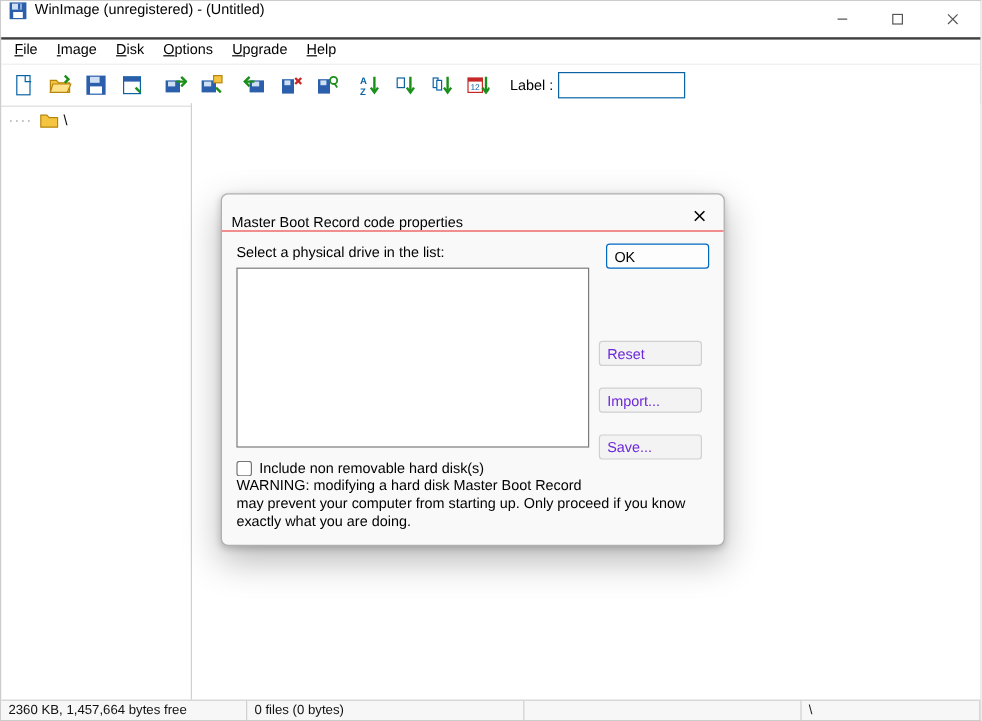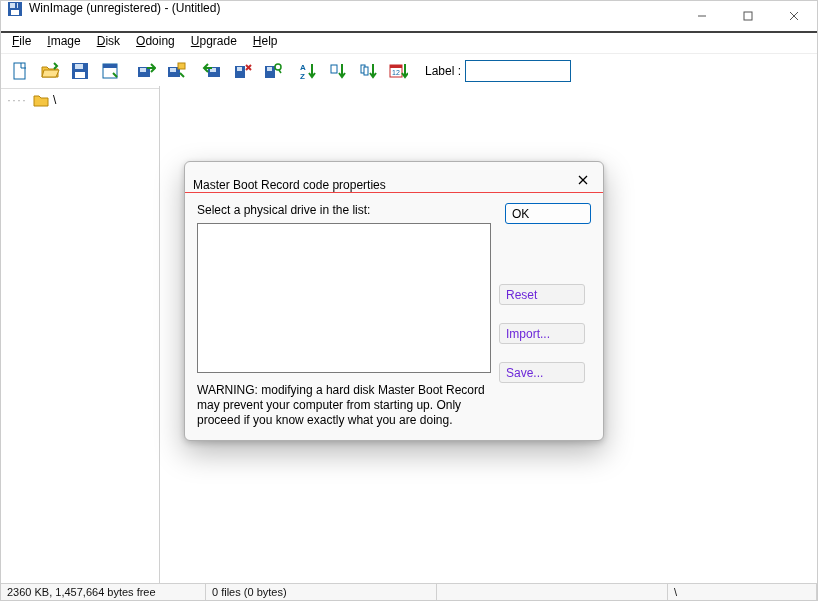--- a/index.html
+++ b/index.html
@@ -80,21 +80,21 @@
           <line x1="1" y1="1" x2="9" y2="9" stroke="currentColor" stroke-width="1"></line>
           <line x1="9" y1="1" x2="1" y2="9" stroke="currentColor" stroke-width="1"></line>
         </svg>
     </div>
   </div>
 
   <div class="menubar">
     <span class="menu-item"><u>F</u><span>ile</span></span>
     <span class="menu-item"><u>I</u><span>mage</span></span>
     <span class="menu-item"><u>D</u><span>isk</span></span>
-    <span class="menu-item"><u>O</u><span>doing</span></span>
+    <span class="menu-item"><u>O</u><span>ptions</span></span>
     <span class="menu-item"><u>U</u><span>pgrade</span></span>
     <span class="menu-item"><u>H</u><span>elp</span></span>
   </div>
 
   <div class="toolbar">
     <div class="tbtn">
         <svg width="20" height="20">
           <rect x="4" y="2" width="11" height="16" fill="#fff" stroke="#0a64a4"></rect>
           <polyline points="11,2 11,7 16,7" fill="none" stroke="#0a64a4"></polyline>
         </svg>
@@ -234,18 +234,22 @@
       <div class="dlg-right">
         <button class="dbtn primary">OK</button>
         <div style="height:42px"></div>
         <button class="dbtn disabled">Reset</button>
         <button class="dbtn disabled">Import...</button>
         <button class="dbtn disabled">Save...</button>
       </div>
       <div class="dlg-left">
         <div class="dlg-label">Select a physical drive in the list:</div>
         <div class="drive-list"></div>
+        <label class="chk-row">
+          <input type="checkbox" style="">
+          <span>Include non removable hard disk(s)</span>
+        </label>
       </div>
       <div class="warn">WARNING: modifying a hard disk Master Boot Record may prevent your computer from starting up. Only proceed if you know exactly what you are doing.</div>
     </div>
   </div>
 
 </div>
 
 </body></html>

